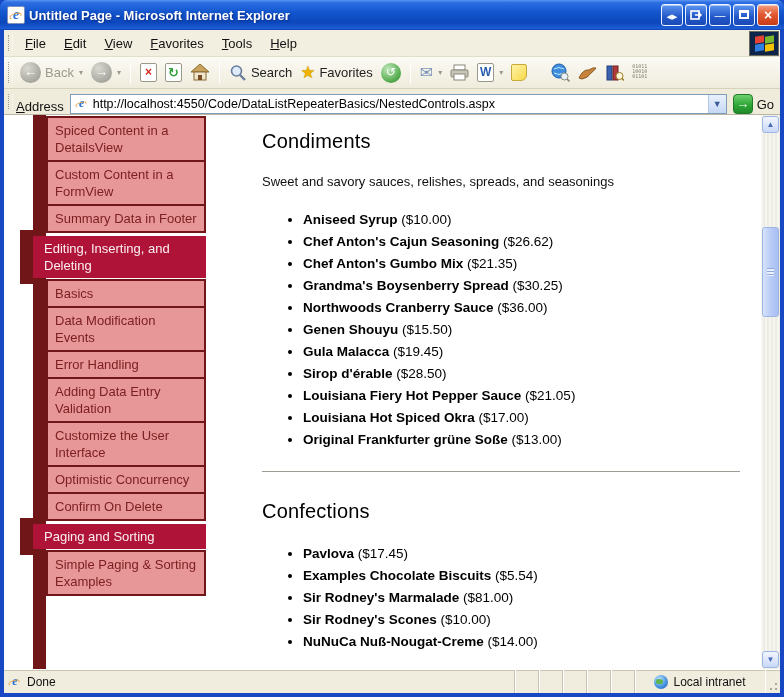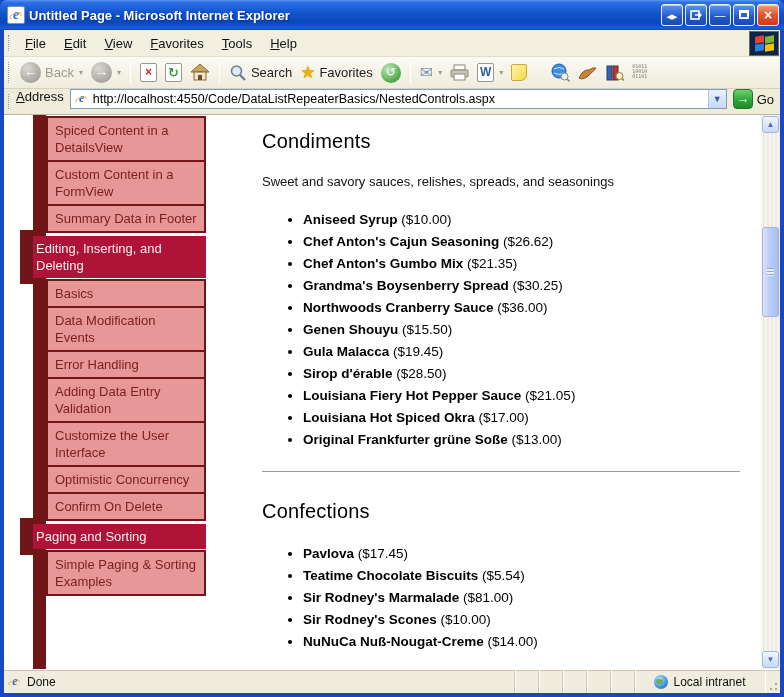--- a/index.html
+++ b/index.html
@@ -67,21 +67,21 @@
   .mailglyph { font-size:16px; color:#7C94B8; }
   .histicon { width:20px; height:20px; border-radius:50%;
     background:radial-gradient(circle at 35% 30%,#BFE8B8,#4FA848 70%,#357F33);
     color:#fff; text-align:center; line-height:19px; font-size:12px; }
   .gap { width:16px; }
   .binicon { width:18px; height:18px; font:5px/5px "DejaVu Sans Mono",monospace; color:#7A7A6A;
     white-space:pre-line; overflow:hidden; position:relative; }
 
   
   .addressbar { height:26px; background:#EFECDC; border-bottom:1px solid #B9B5A2;
-    display:flex; align-items:flex-start; padding:0 6px 0 12px; position:relative; }
+    display:flex; align-items:flex-end; padding:0 6px 0 12px; position:relative; }
   .addressbar::before { content:""; position:absolute; left:4px; top:5px; bottom:5px; width:3px;
     border-left:1px dotted #9B998C; border-right:1px dotted #fff; }
   .addr-label { font-size:13px; color:#111; margin-right:6px; }
   .addr-label::first-letter { text-decoration:underline; }
   .addr-box { flex:1; height:20px; background:#fff; border:1px solid #7F9DB9; display:flex; align-items:center; }
   .addr-box .pageicon { width:14px; height:14px; margin:0 4px; color:#2A6FD6;
     font:italic bold 12px/13px "Liberation Serif",serif; text-align:center; position:relative; }
   .addr-box .pageicon i { position:absolute; left:0; top:5px; width:12px; height:5px;
     border:1px solid #E8A33D; border-bottom-color:transparent; border-radius:50%; transform:rotate(-18deg); }
   .addr-url { flex:1; font-size:12.5px; color:#000; white-space:nowrap; overflow:hidden; }
@@ -96,21 +96,21 @@
 
   
   .page { flex:1; background:#fff; position:relative; overflow:hidden; }
   .side-strip { position:absolute; left:29px; top:0; bottom:0; width:13px; background:#701518; }
   .menu { position:absolute; left:0; top:1px; width:210px; }
   .mi { font-size:13px; line-height:17px; cursor:pointer; }
   .mi.sub { margin-left:42px; width:160px; background:#E89799; border:2px solid #701518;
     color:#7C2022; padding:4px 7px; margin-top:-2px; }
   .mi.sub:first-child { margin-top:0; }
   .mi.top { position:relative; margin:3px 0 3px 29px; width:173px; background:#B01338;
-    color:#FBEFF1; padding:4px 7px 4px 3px; }
+    color:#FBEFF1; padding:4px 7px 4px 11px; }
   .mi.top::before { content:""; position:absolute; left:-13px; top:-6px; bottom:-6px; width:13px; background:#701518; }
 
   .main { margin:0 40px 0 258px; color:#000; }
   .main h1 { font-size:20px; font-weight:400; font-family:Liberation Sans, sans-serif; margin-top:15px; letter-spacing:.2px; }
   .main .desc { font-size:13px; margin-top:21px; color:#111; }
   .main ul { margin-top:23px; padding-left:41px; }
   .main li { font-size:13.5px; margin-bottom:7px; }
   .main li b { font-weight:bold; }
   .main li .price { font-weight:normal; }
   .main hr { border:0; border-top:1px solid #9C9C94; margin:24px 0 0; }
@@ -322,21 +322,21 @@
           <li><b>Louisiana Fiery Hot Pepper Sauce</b> <span class="price">($21.05)</span></li>
           <li><b>Louisiana Hot Spiced Okra</b> <span class="price">($17.00)</span></li>
           <li><b>Original Frankfurter grüne Soße</b> <span class="price">($13.00)</span></li>
         </ul>
         <hr>
       </div>
       <div class="sec2">
         <h1>Confections</h1>
         <ul>
           <li><b>Pavlova</b> <span class="price">($17.45)</span></li>
-          <li><b>Teatime Chocolate Biscuits</b> <span class="price">($5.54)</span></li>
+          <li><b>Examples Chocolate Biscuits</b> <span class="price">($5.54)</span></li>
           <li><b>Sir Rodney's Marmalade</b> <span class="price">($81.00)</span></li>
           <li><b>Sir Rodney's Scones</b> <span class="price">($10.00)</span></li>
           <li><b>NuNuCa Nuß-Nougat-Creme</b> <span class="price">($14.00)</span></li>
 
         </ul>
       </div>
     </div>
 
     <div class="scrollbar">
       <span class="sb-btn sb-up"><span>▲</span></span>

